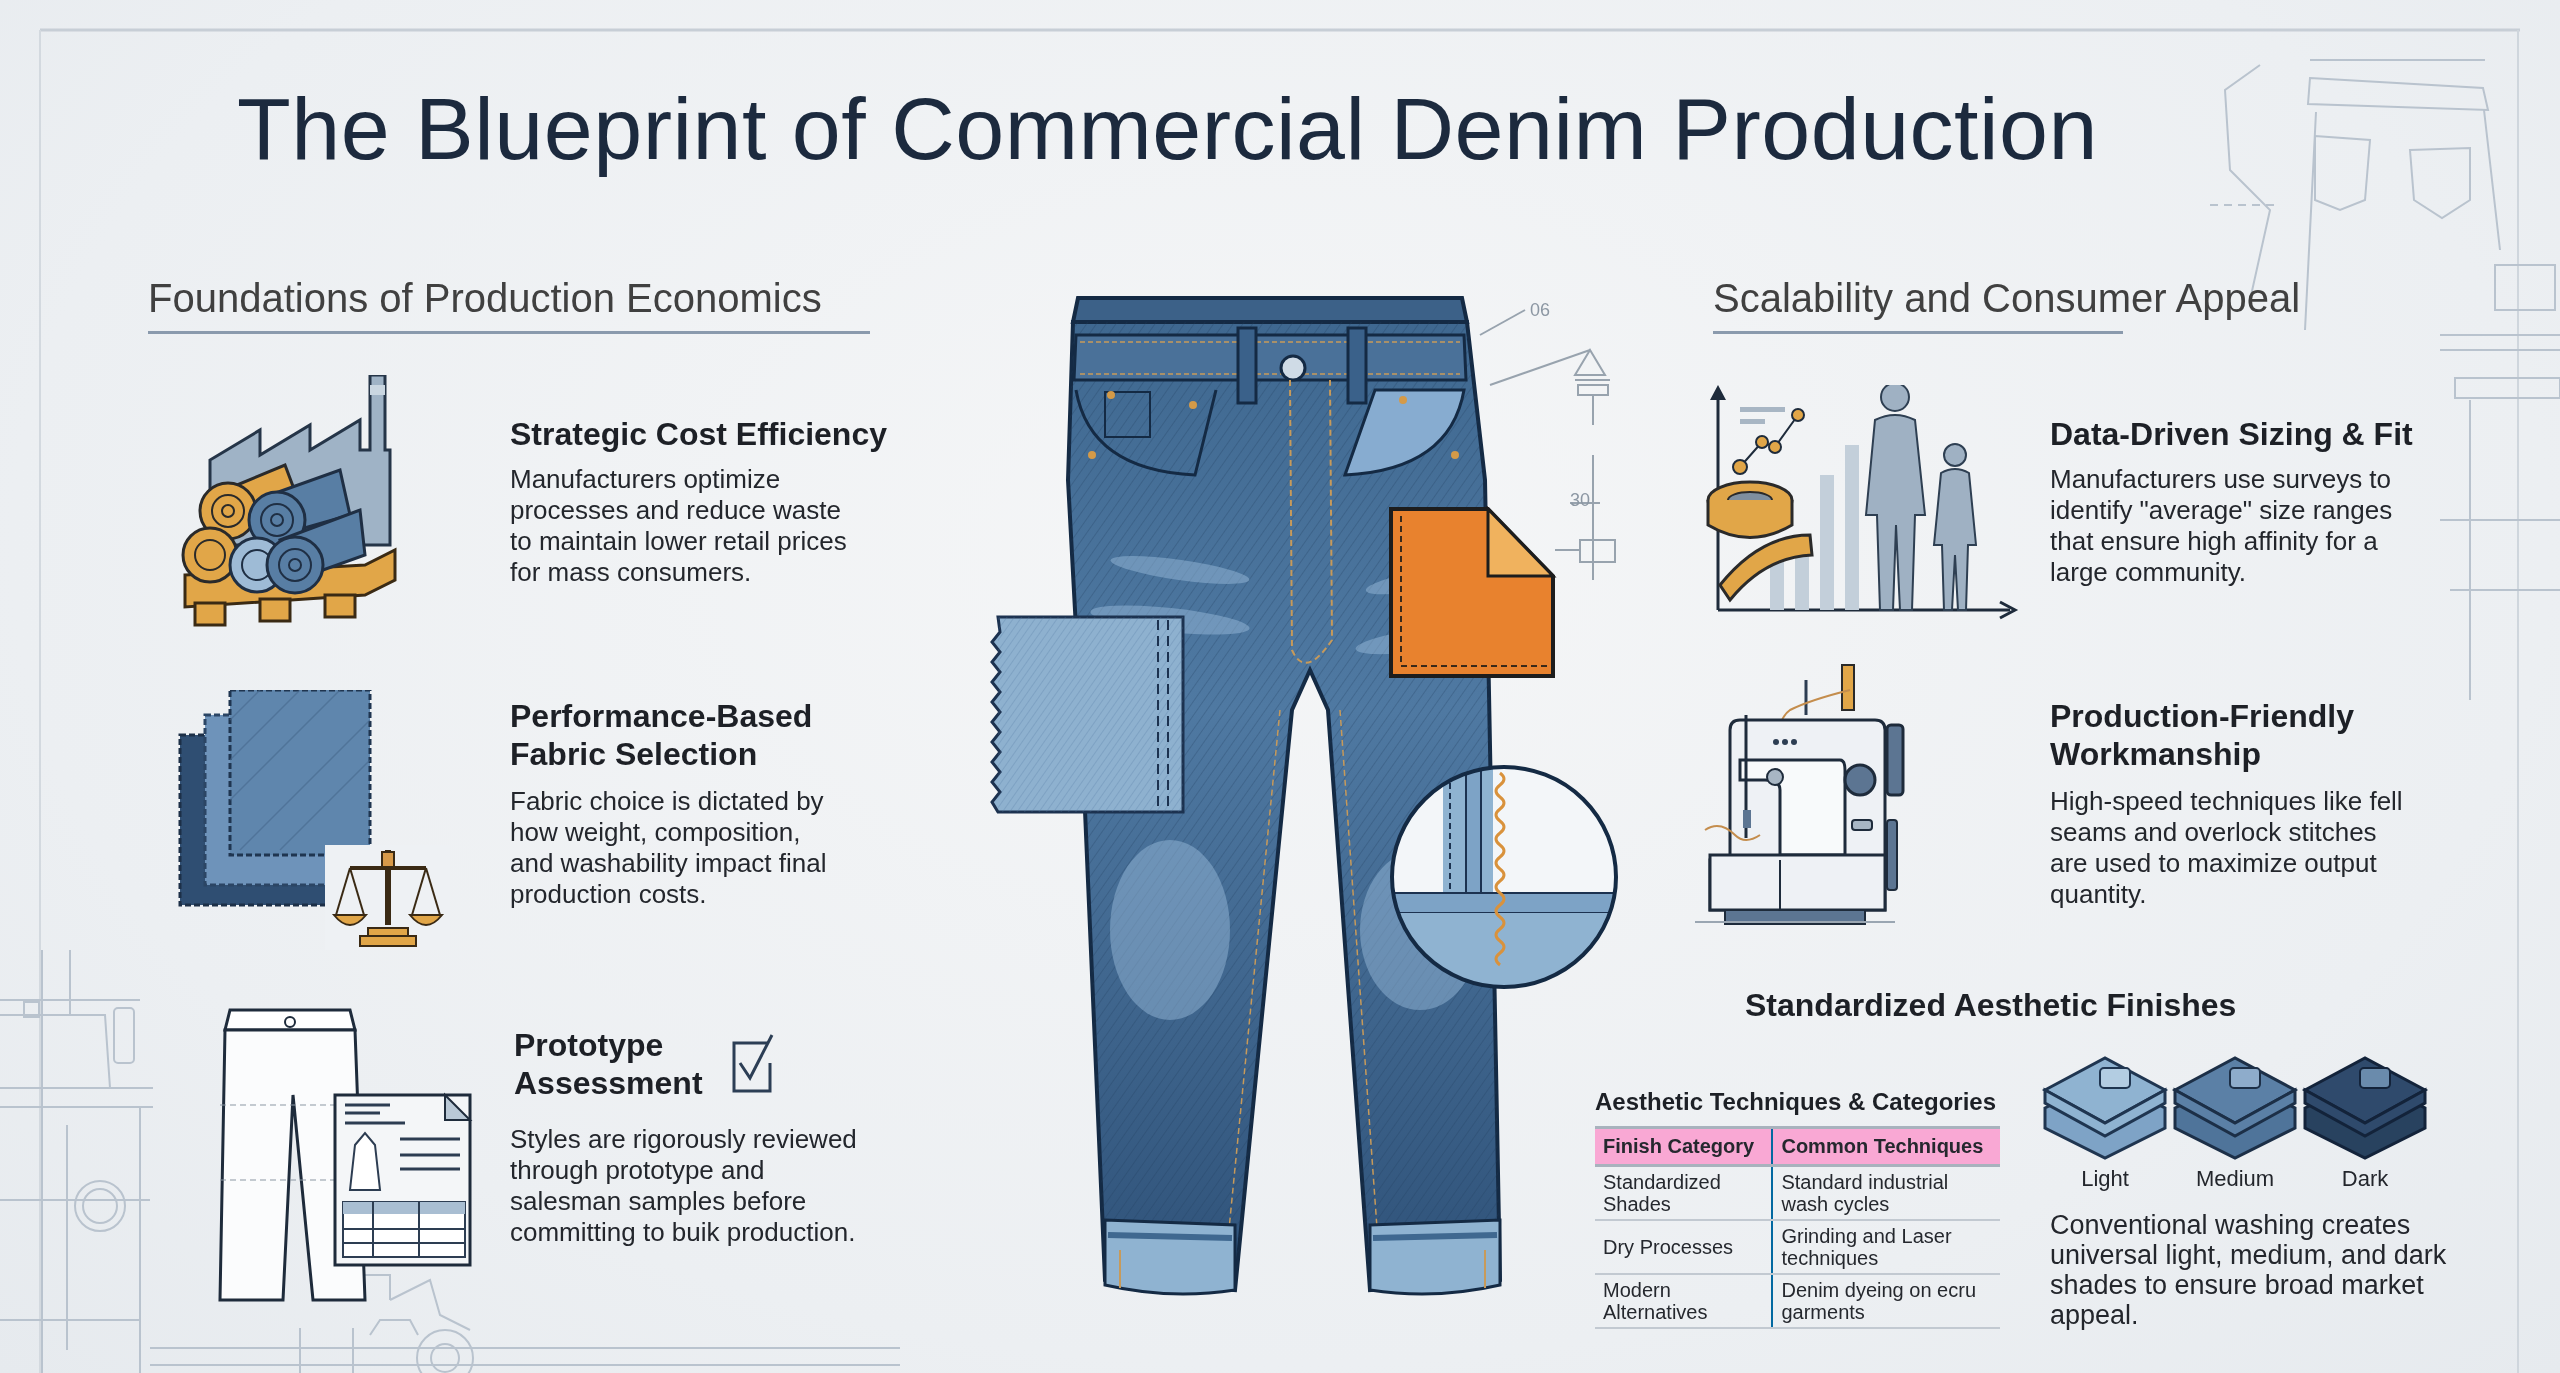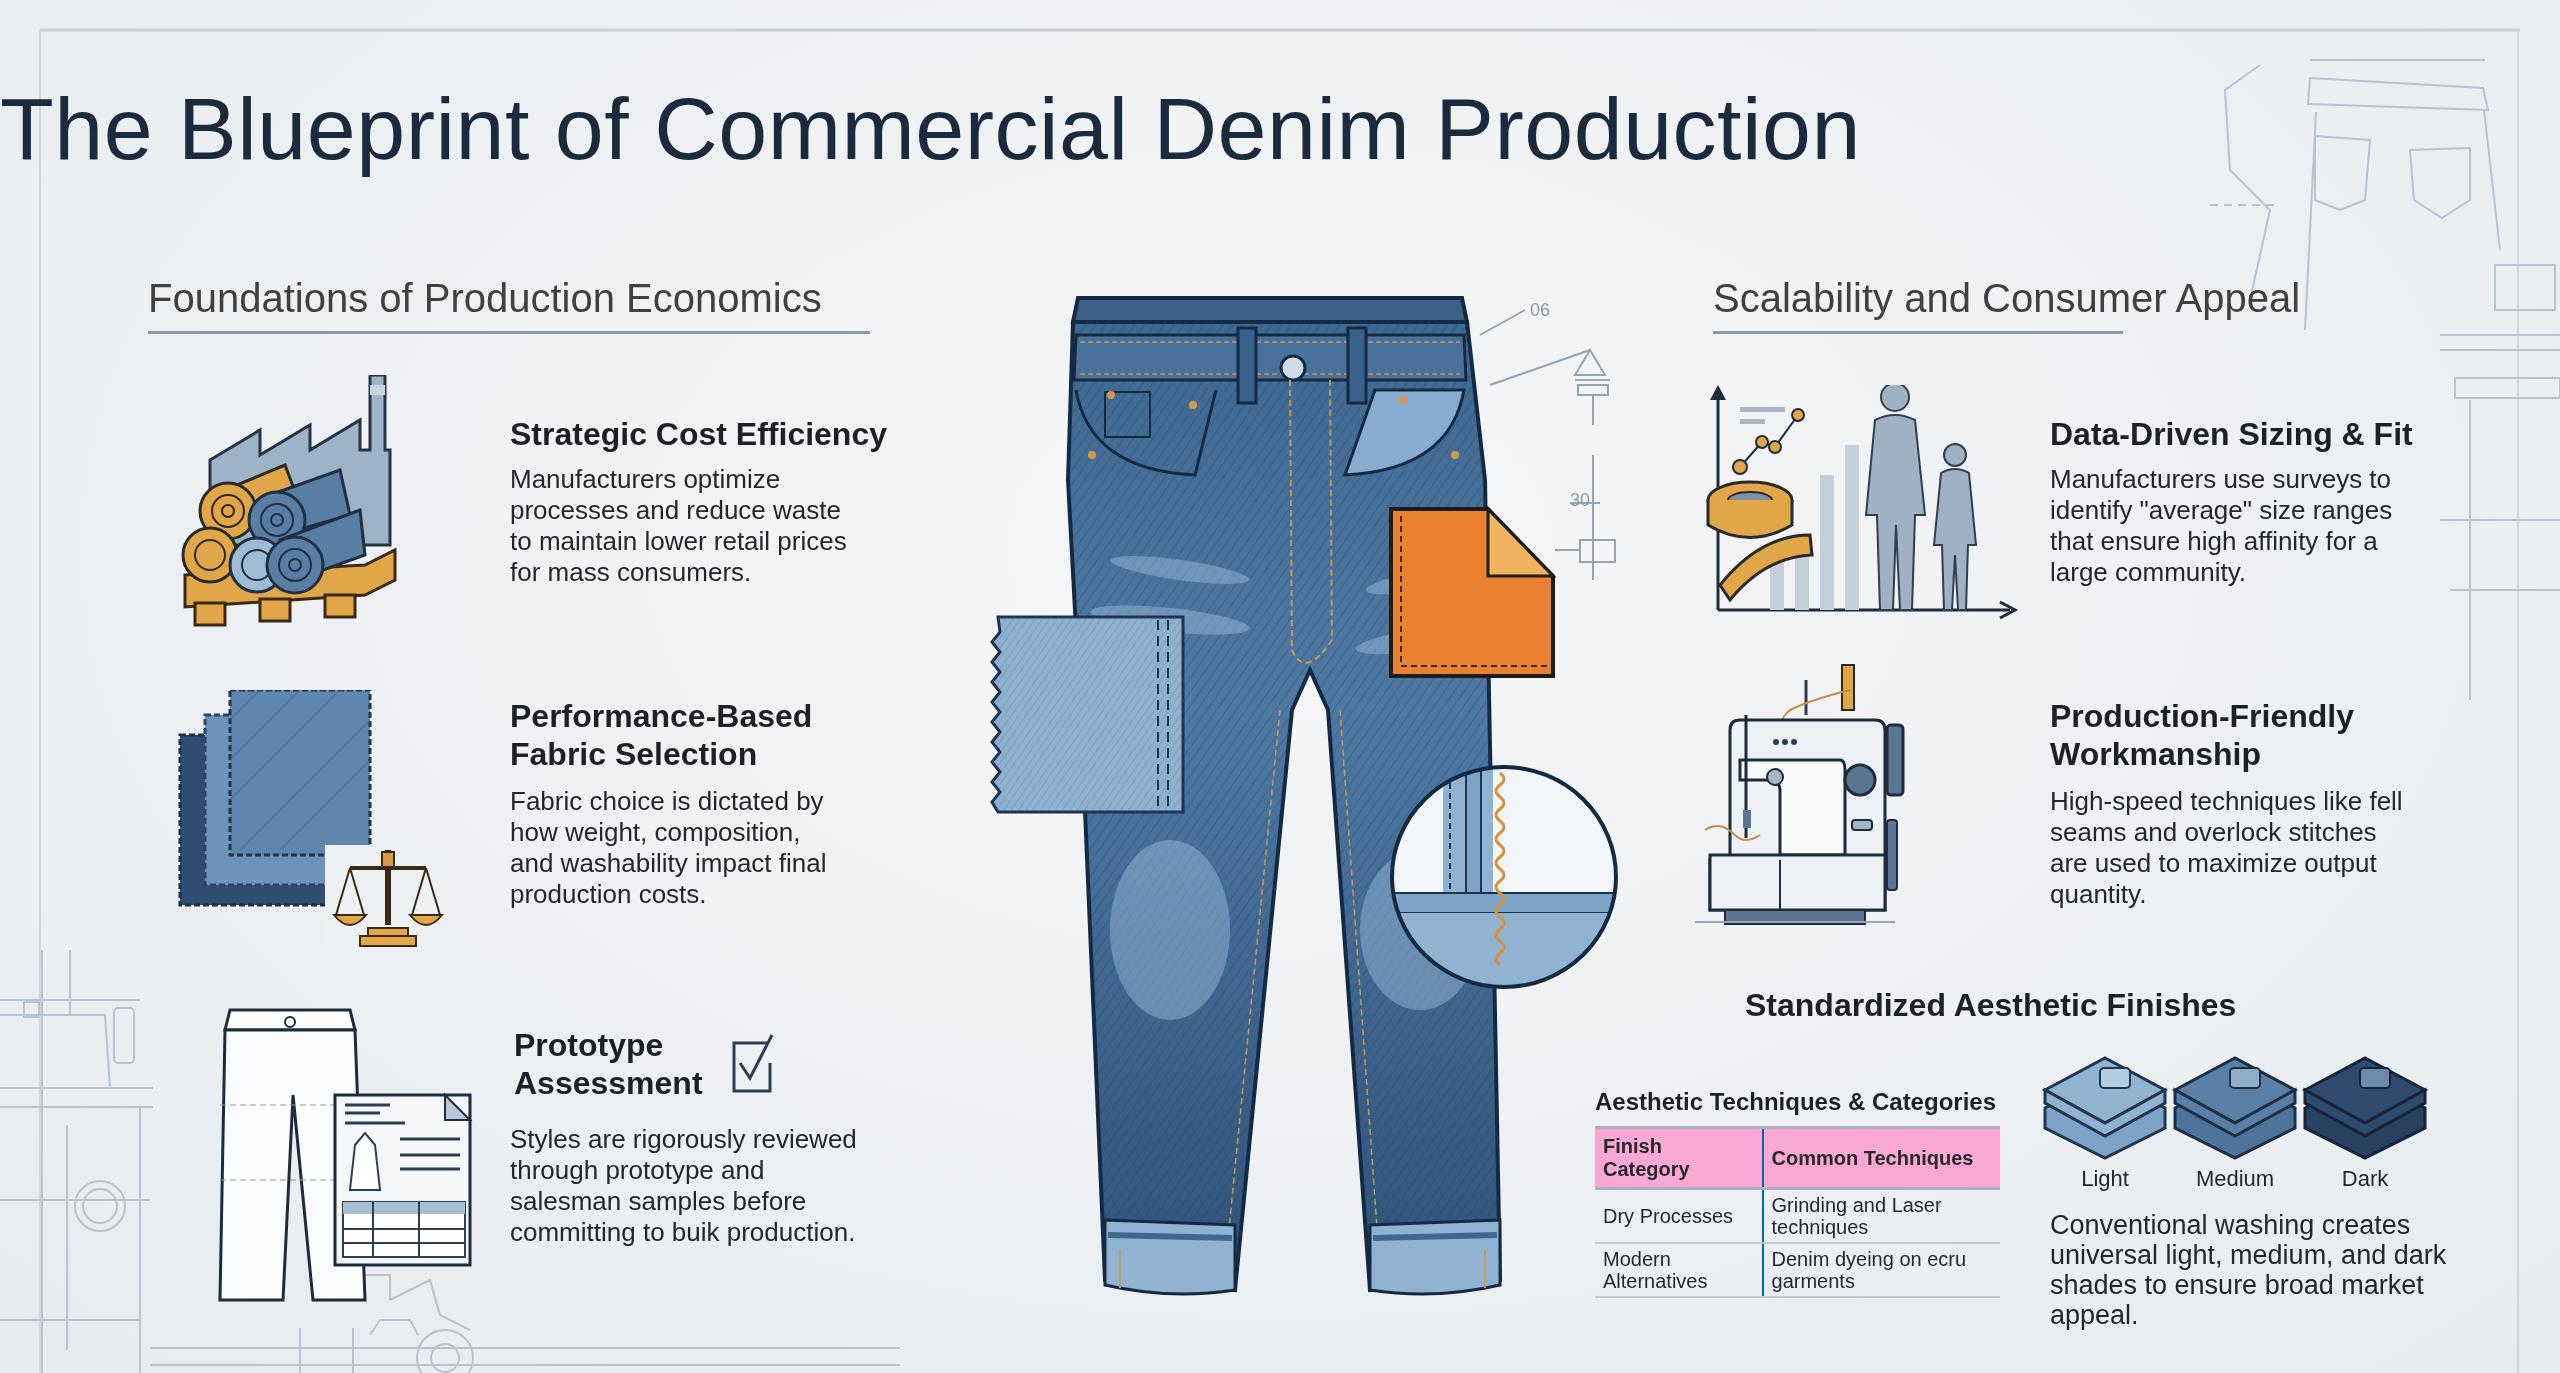--- a/index.html
+++ b/index.html
@@ -7,21 +7,21 @@
   body {
     background: #eef1f4;
     background-image: radial-gradient(ellipse at 50% 40%, #f5f6f7 0%, #eceff2 70%, #e6eaee 100%);
     font-family: "Liberation Sans", "DejaVu Sans", sans-serif;
     color: #1b1f26;
     position: relative;
   }
   .abs { position: absolute; }
   .bp { position: absolute; stroke: #b9c3ce; fill: none; stroke-width: 2; }
   .title {
-    position: absolute; left: 0; width: 2335px; top: 78px; 
+    position: absolute; left: 0; width: 2335px; top: 78px; text-align: center;
     font-size: 88px; color: #1c2a3e; letter-spacing: 0.5px; font-weight: 400;
   }
   .sec-head { position: absolute; font-size: 40px; color: #404040; font-weight: 400; }
   .sec-rule { position: absolute; height: 3px; background: #8a9aad; }
   .item-h { position: absolute; font-size: 32px; font-weight: 700; color: #1d2026; line-height: 38px; }
   .item-b { position: absolute; font-size: 26px; color: #23262c; line-height: 31px; }
   .sub-head { position: absolute; font-size: 32px; font-weight: 700; color: #1d2026; }
   table.fin { position: absolute; border-collapse: collapse; font-size: 20px; color: #25282e; }
   table.fin th { background: #f9a8d4; font-weight: 700; text-align: left; padding: 6px 8px; border-top: 3px solid #a8b2bd; border-bottom: 3px solid #a8b2bd; }
   table.fin td { padding: 4px 8px; border-bottom: 2px solid #c2c9d1; line-height: 22px; vertical-align: middle; height: 52px; }
@@ -389,20 +389,24 @@
     <div class="abs" style="left:1595px;top:1088px;font-size:24px;font-weight:700;color:#1d2026;">Aesthetic Techniques &amp; Categories</div>
     <table class="fin" style="left:1595px;top:1126px;width:405px;">
       <thead>
         <tr>
           <th>Finish Category</th>
           <th>Common Techniques</th>
         </tr>
       </thead>
       <tbody>
         <tr>
+          <td>Standardized Shades</td>
+          <td>Standard industrial wash cycles</td>
+        </tr>
+        <tr>
           <td>Dry Processes</td>
           <td>Grinding and Laser techniques</td>
         </tr>
         <tr>
           <td>Modern Alternatives</td>
           <td>Denim dyeing on ecru garments</td>
         </tr>
       </tbody>
     </table>
 

